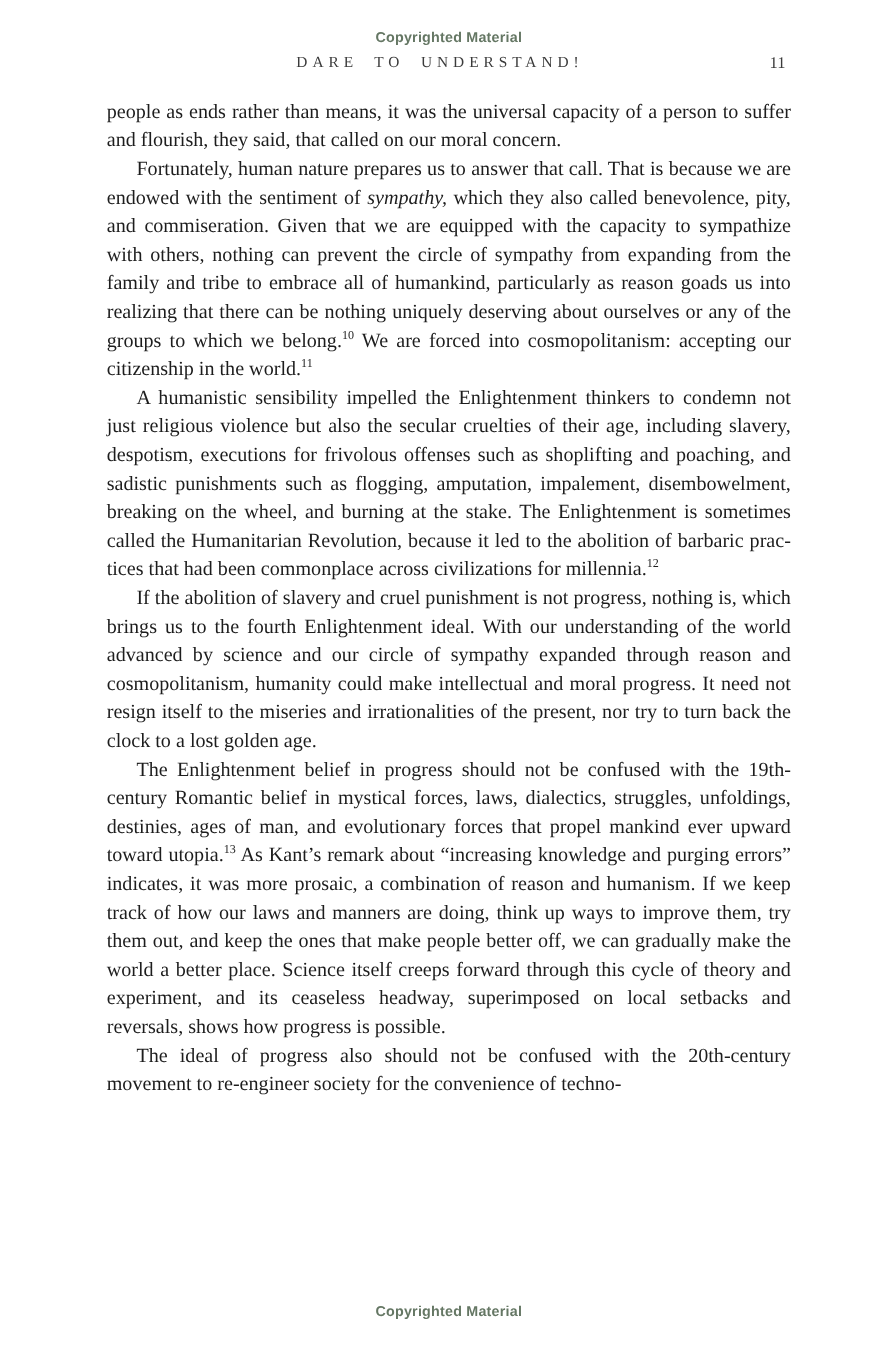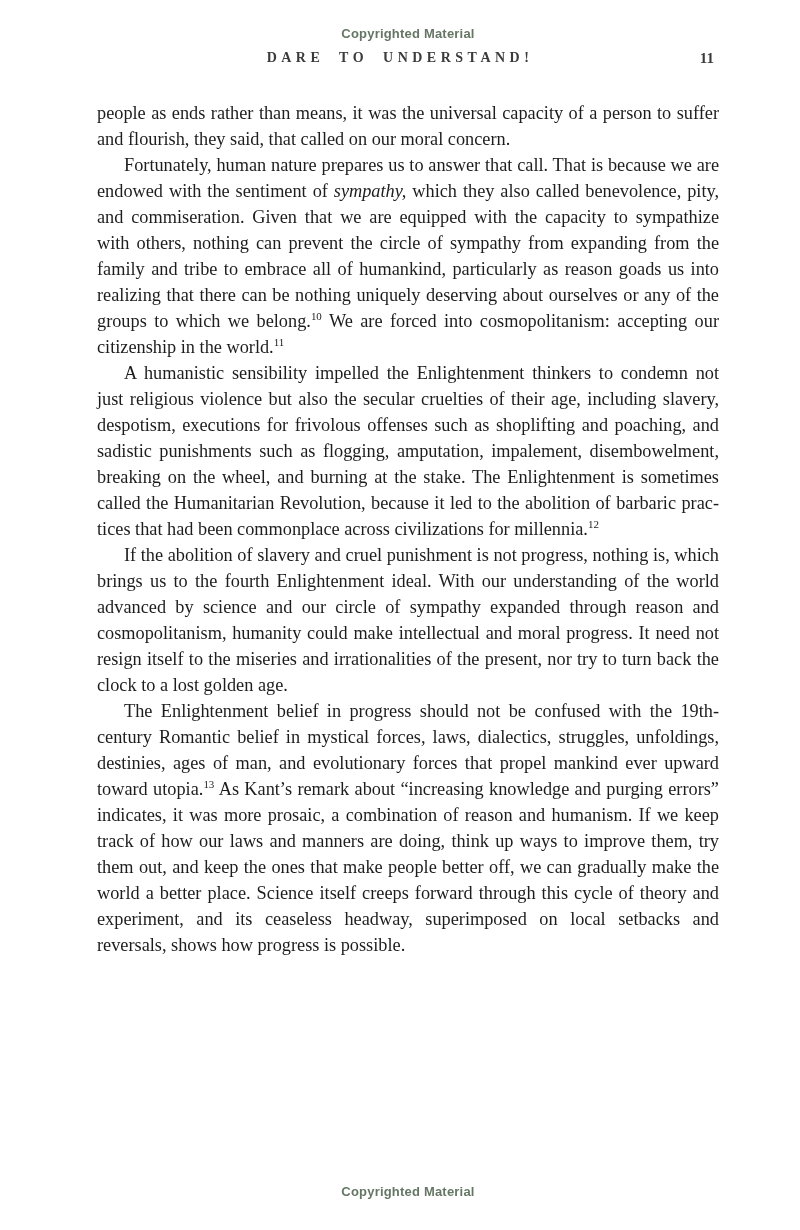--- a/index.html
+++ b/index.html
@@ -29,41 +29,40 @@
     padding-left: 16px;
   }
   .copyright-top { top: 26px; }
   .copyright-bottom { top: 1184px; }
   .running-head-row {
     position: absolute;
     top: 50px;
     left: 0;
     right: 0;
     height: 20px;
-    font-weight: bold;
   }
   .running-head {
     text-align: center;
     font-family: "Liberation Serif", serif;
     font-size: 14px;
     letter-spacing: 4.5px;
     word-spacing: 7px;
     color: #3b3b3b;
   }
   .page-number {
     position: absolute;
     top: 0;
     right: 86px;
     font-family: "Liberation Serif", serif;
     font-size: 15px;
     color: #3b3b3b;
   }
   .text-block {
     position: absolute;
-    top: 100px;
+    top: 88px;
     left: 97px;
     width: 622px;
     color: #1d1d1d;
     font-size: 18.3px;
     line-height: 26px;
     text-align: justify;
     hyphens: manual;
   }
   .text-block p {
     margin: 0;
@@ -92,17 +91,18 @@
     <div class="running-head">DARE TO UNDERSTAND!</div>
     <div class="page-number">11</div>
   </div>
 
   <div class="text-block">
       <p class="">people as ends rather than means, it was the universal capacity of a per­son to suffer and flourish, they said, that called on our moral concern.</p>
       <p class="indent">Fortunately, human nature prepares us to answer that call. That is because we are endowed with the sentiment of <em>sympathy,</em> which they also called benevolence, pity, and commiseration. Given that we are equipped with the capacity to sympathize with others, nothing can prevent the circle of sympathy from expanding from the family and tribe to embrace all of humankind, particularly as reason goads us into realizing that there can be nothing uniquely deserving about ourselves or any of the groups to which we belong.<sup>10</sup> We are forced into cosmopolitanism: ac­cepting our citizenship in the world.<sup>11</sup></p>
       <p class="indent">A humanistic sensibility impelled the Enlightenment thinkers to con­demn not just religious violence but also the secular cruelties of their age, including slavery, despotism, executions for frivolous offenses such as shoplifting and poaching, and sadistic punishments such as flogging, amputation, impalement, disembowelment, breaking on the wheel, and burning at the stake. The Enlightenment is sometimes called the Hu­manitarian Revolution, because it led to the abolition of barbaric prac­tices that had been commonplace across civilizations for millennia.<sup>12</sup></p>
       <p class="indent">If the abolition of slavery and cruel punishment is not progress, noth­ing is, which brings us to the fourth Enlightenment ideal. With our un­derstanding of the world advanced by science and our circle of sympathy expanded through reason and cosmopolitanism, humanity could make intellectual and moral progress. It need not resign itself to the miseries and irrationalities of the present, nor try to turn back the clock to a lost golden age.</p>
       <p class="indent">The Enlightenment belief in progress should not be confused with the 19th-century Romantic belief in mystical forces, laws, dialectics, struggles, unfoldings, destinies, ages of man, and evolutionary forces that propel mankind ever upward toward utopia.<sup>13</sup> As Kant’s remark about “increasing knowledge and purging errors” indicates, it was more prosaic, a combination of reason and humanism. If we keep track of how our laws and manners are doing, think up ways to improve them, try them out, and keep the ones that make people better off, we can gradu­ally make the world a better place. Science itself creeps forward through this cycle of theory and experiment, and its ceaseless headway, superim­posed on local setbacks and reversals, shows how progress is possible.</p>
+      <p class="indent">The ideal of progress also should not be confused with the 20th-century movement to re-engineer society for the convenience of techno-</p>
     </div>
 
   <div class="copyright-notice copyright-bottom">Copyrighted Material</div>
 
 </div>
 
 </body></html>

